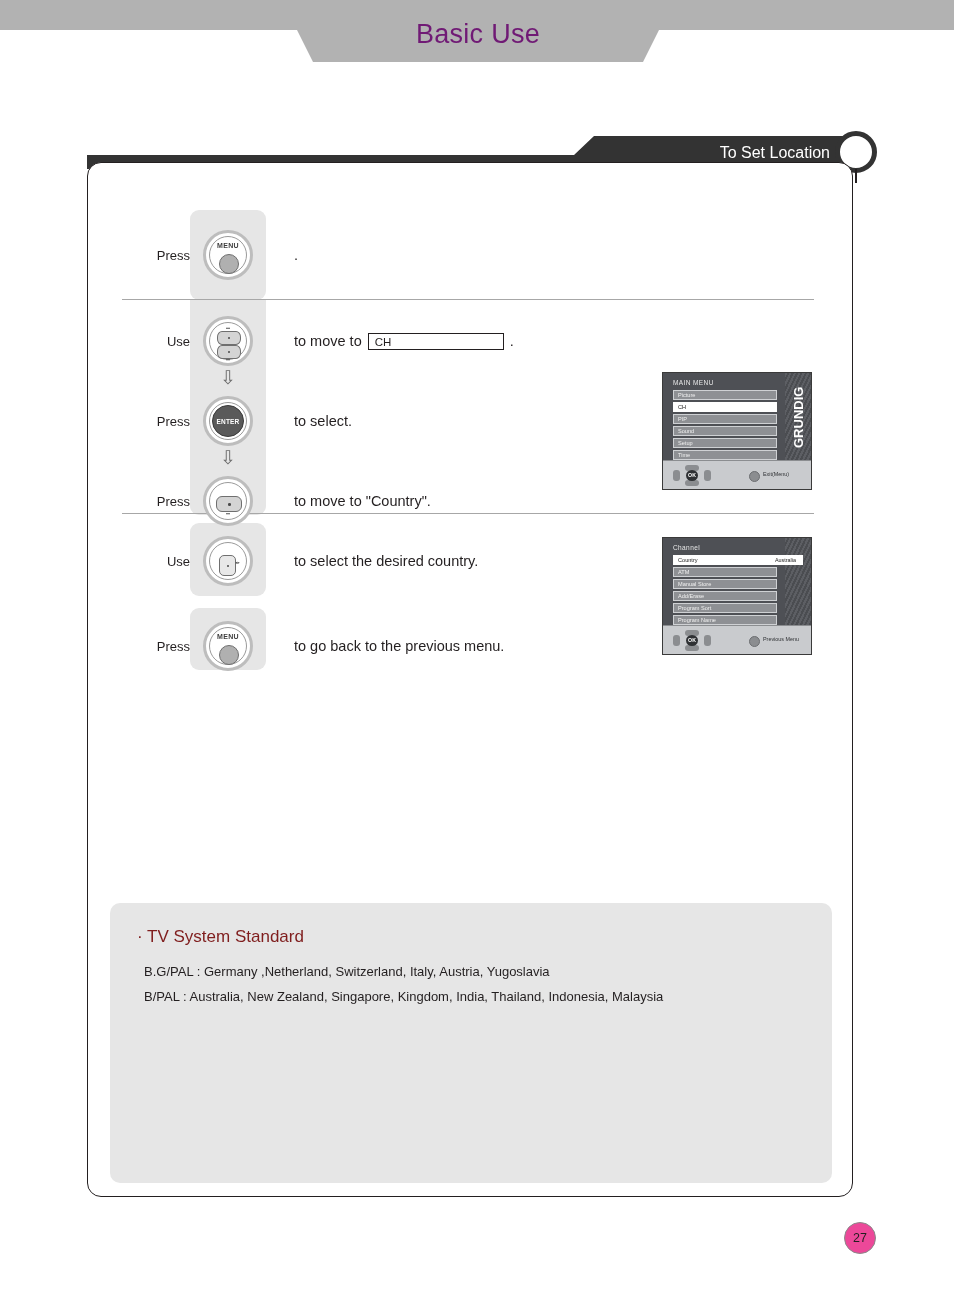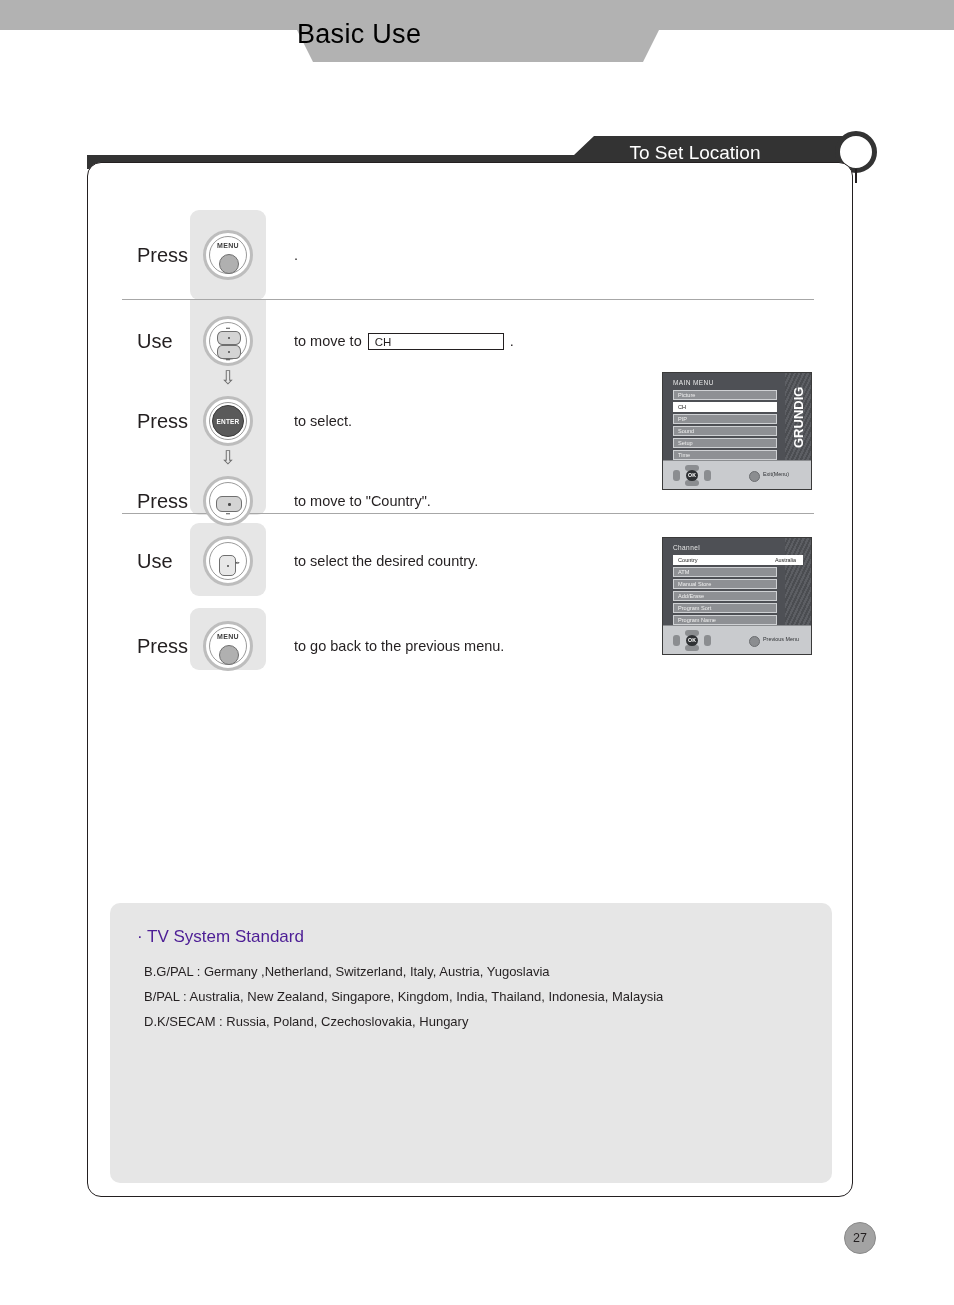--- a/index.html
+++ b/index.html
@@ -27,22 +27,23 @@
     position: absolute;
     left: 297px; top: 30px;
     width: 362px; height: 32px;
     background: #b2b2b2;
     clip-path: polygon(0 0, 362px 0, 362px 0, 346px 32px, 16px 32px);
   }
   .header-title {
     position: absolute;
     left: 297px; top: 18px;
     width: 362px;
+    text-align: center;
     font-size: 27px;
-    color: #000000;
+    color: #701a75;
     letter-spacing: 0.3px;
     line-height: 32px;
   }
 
   
   .content-card {
     position: absolute;
     left: 87px; top: 162px;
     width: 766px; height: 1035px;
     border: 1.6px solid #231f20;
@@ -56,22 +57,22 @@
     position: absolute;
     left: 87px; top: 136px;
     width: 767px; height: 33px;
     background: #333333;
     clip-path: polygon(0 19px, 487px 19px, 507px 0, 767px 0, 767px 33px, 0 33px);
   }
   .section-title {
     position: absolute;
     left: 560px; top: 136px;
     width: 270px;
-    text-align: center;
-    font-size: 19px;
+    text-align: right;
+    font-size: 16px;
     color: #ffffff;
     line-height: 33px;
   }
   .section-knob {
     position: absolute;
     left: 835px; top: 131px;
     width: 42px; height: 42px;
     border-radius: 50%;
     border: 5px solid #333333;
     background: #ffffff;
@@ -114,24 +115,25 @@
 
   .row {
     position: absolute;
     left: 0;
     width: 692px;
     display: flex;
     align-items: center;
   }
   .row .verb {
     width: 68px;
-    font-size: 20px;
+    font-size: 13px;
     color: #231f20;
     padding-left: 15px;
     box-sizing: border-box;
+    text-align: right;
   }
   .row .btnslot {
     width: 76px;
     display: flex;
     justify-content: center;
     align-items: center;
   }
   .row .desc {
     padding-left: 28px;
     font-size: 14.5px;
@@ -434,42 +436,42 @@
     position: absolute;
     left: 110px; top: 903px;
     width: 722px; height: 280px;
     background: #e6e6e6;
     border-radius: 10px;
   }
   .note-heading {
     position: absolute;
     left: 27px; top: 24px;
     font-size: 17px;
-    color: #4c1d95;
+    color: #7f1d1d;
   }
   .note-lines {
     position: absolute;
     left: 34px; top: 56px;
     width: 660px;
   }
   .note-lines .nl {
     font-size: 13px;
     color: #231f20;
     line-height: 25px;
     white-space: nowrap;
   }
 
   
   .pagenum {
     position: absolute;
     left: 844px; top: 1222px;
     width: 32px; height: 32px;
     border-radius: 50%;
     border: 1.2px solid #8a8a8a;
-    background: #a3a3a3;
+    background: #ec4899;
     font-size: 12.5px;
     color: #231f20;
     text-align: center;
     line-height: 30px;
     box-sizing: border-box;
   }
 </style>
 </head>
 <body>
 
@@ -640,17 +642,16 @@
     <div class="tv-exit-dot"></div>
     <div class="tv-exit-label">Previous Menu</div>
   </div>
 </div>
 
 <div class="note-panel">
   <div class="note-heading">· TV System Standard</div>
   <div class="note-lines">
     <div class="nl">B.G/PAL : Germany ,Netherland, Switzerland, Italy, Austria, Yugoslavia</div>
     <div class="nl">B/PAL : Australia, New Zealand, Singapore,  Kingdom, India, Thailand, Indonesia, Malaysia</div>
-    <div class="nl">D.K/SECAM : Russia, Poland, Czechoslovakia, Hungary</div>
   </div>
 </div>
 
 <div class="pagenum">27</div>
 
 </body></html>

